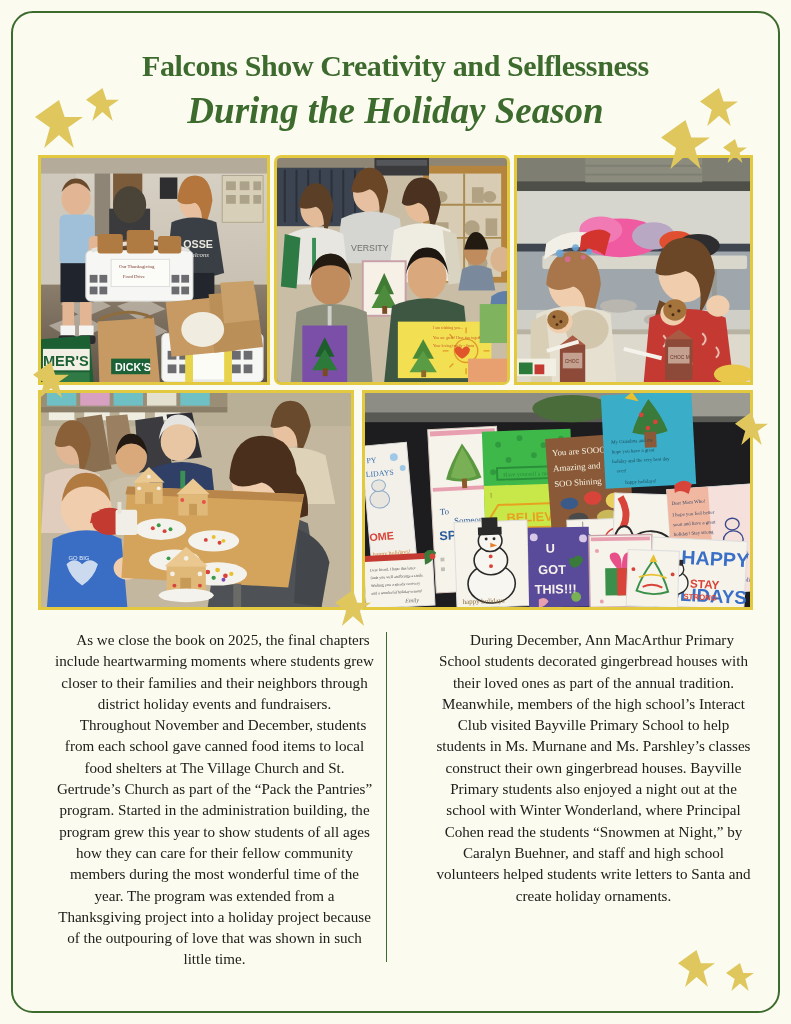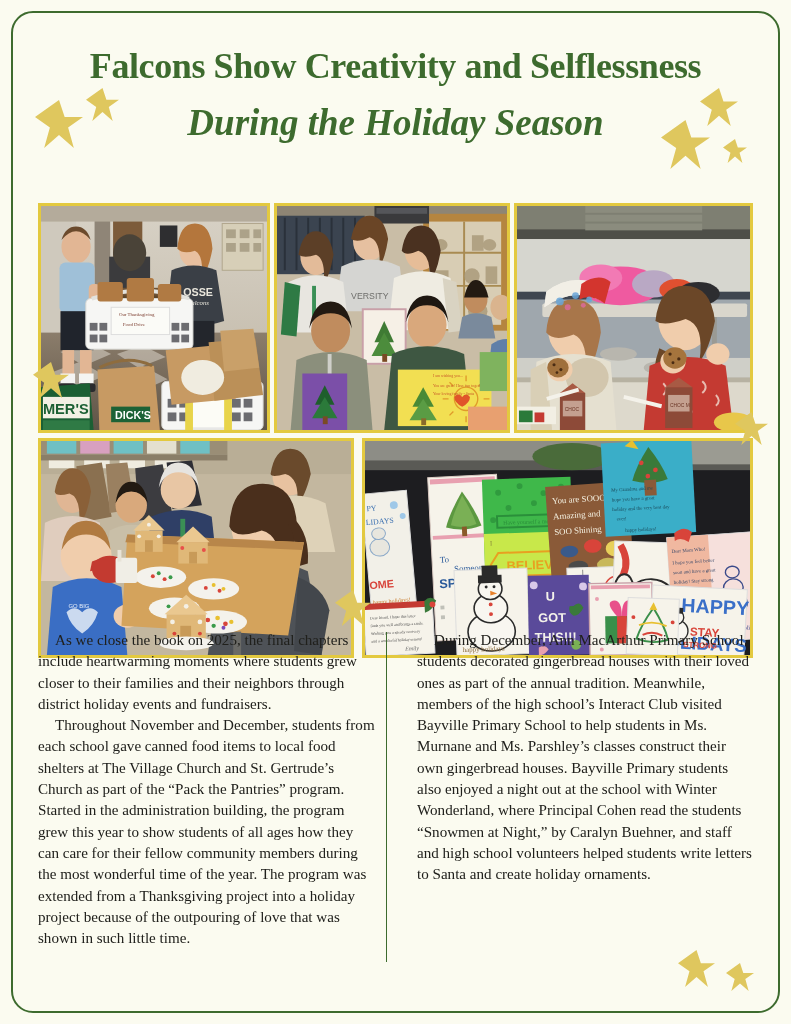--- a/index.html
+++ b/index.html
@@ -48,54 +48,52 @@
     top: 44px;
     width: 723px;
     text-align: center;
     color: #3d6b2e;
     z-index: 6;
   }
   .headline .line1 {
     display: block;
     font-family: "Liberation Serif", serif;
     font-weight: bold;
-    font-size: 36px;
+    font-size: 30px;
     line-height: 44px;
     letter-spacing: -0.4px;
     white-space: nowrap;
   }
   .headline .line2 {
     display: block;
     font-family: "Liberation Serif", serif;
     font-weight: bold;
     font-style: italic;
     font-size: 37px;
     line-height: 46px;
     letter-spacing: 0px;
     white-space: nowrap;
-    margin-top: 12px;
   }
 
   
   .star {
     position: absolute;
     background: #dfc75e;
     clip-path: polygon(50% 0%, 61.8% 35.5%, 100% 35.5%, 69% 57.3%, 80.9% 100%, 50% 73%, 19.1% 100%, 31% 57.3%, 0% 35.5%);
     z-index: 7;
   }
 
   
   .photo {
     position: absolute;
     border: 3px solid #e3c93f;
     box-sizing: border-box;
     overflow: hidden;
     background: #6d6d68;
     z-index: 3;
-    margin-top: 48px;
   }
   .ph-canvas {
     position: absolute;
     left: 0; top: 0; width: 100%; height: 100%;
     display: block;
   }
 
   
   .article {
     position: absolute;
@@ -111,21 +109,22 @@
     width: 100%;
     height: 100%;
     gap: 0;
   }
   .col {
     width: 342px;
     font-family: "Liberation Serif", serif;
     font-size: 15.1px;
     line-height: 21.3px;
     color: #20201c;
-    text-align: left;
+    text-align: center;
+    margin-left: 16px;
   }
   .col.left { padding-right: 16px; }
   .col.right { padding-left: 26px; }
   .col p {
     margin: 0;
     text-indent: 17px;
   }
   .col p.cont { text-indent: 0; }
 
   .col-rule {
@@ -249,21 +248,21 @@
         <path d="M60 166 q28 -14 54 -2" fill="none" stroke="#8e6c3e" stroke-width="3"></path>
         <rect x="72" y="206" width="40" height="16" fill="#1c6236"></rect>
         <text x="76" y="219" font-family="Liberation Sans, sans-serif" font-size="11" font-weight="bold" fill="#fff">DICK'S</text>
         <path d="M0 186 l50 -4 l4 48 l-54 2z" fill="#1b5f33"></path>
         <rect x="2" y="196" width="48" height="22" fill="#f2f0e4"></rect>
         <text x="2" y="214" font-family="Liberation Sans, sans-serif" font-size="15" font-weight="bold" fill="#1b5f33">MER'S</text>
         <rect x="2" y="220" width="48" height="10" fill="#2f7a45"></rect>
       </svg>
     </div>
 
-    <div class="photo" style="left:274px; top:155px; width:236px; height:230px;">
+    <div class="photo" style="left:274px; top:155px; width:236px; height:230px;border-radius:7px;">
       <svg class="ph-canvas" viewBox="0 0 236 230" preserveAspectRatio="none">
         <rect x="0" y="0" width="236" height="230" fill="#c9bda6"></rect>
         <rect x="0" y="0" width="236" height="12" fill="#8e8574"></rect>
         <rect x="0" y="10" width="90" height="60" fill="#3b4450"></rect>
         <g stroke="#2a313a" stroke-width="2">
           <line x1="8" y1="12" x2="8" y2="66"></line>
             <line x1="20" y1="12" x2="20" y2="66"></line>
           <line x1="32" y1="12" x2="32" y2="66"></line>
             <line x1="44" y1="12" x2="44" y2="66"></line>
           <line x1="56" y1="12" x2="56" y2="66"></line>

